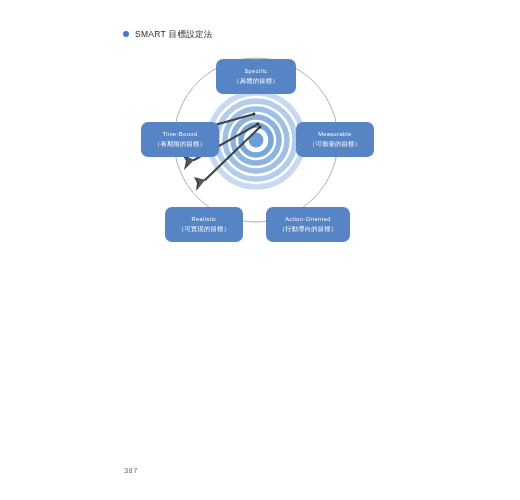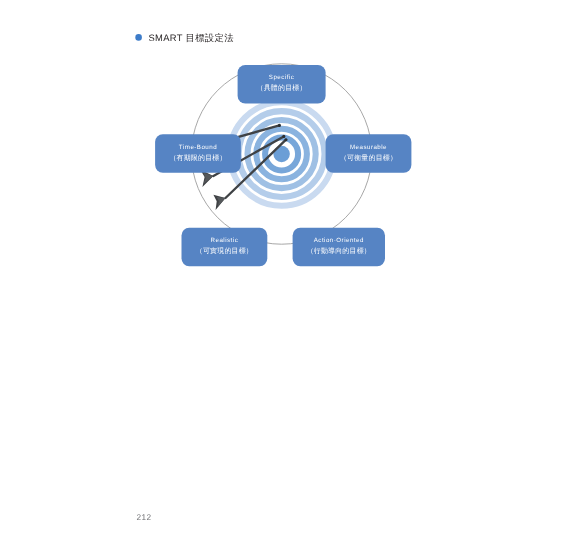--- a/index.html
+++ b/index.html
@@ -189,15 +189,15 @@
       <span class="zh">（可實現的目標）</span>
     </div>
 
     <div class="node node-timebound">
       <span class="en">Time-Bound</span>
       <span class="zh">（有期限的目標）</span>
     </div>
 
   </div>
 
-  <div class="page-number">212</div>
+  <div class="page-number">387</div>
 
 </div>
 
 </body></html>

